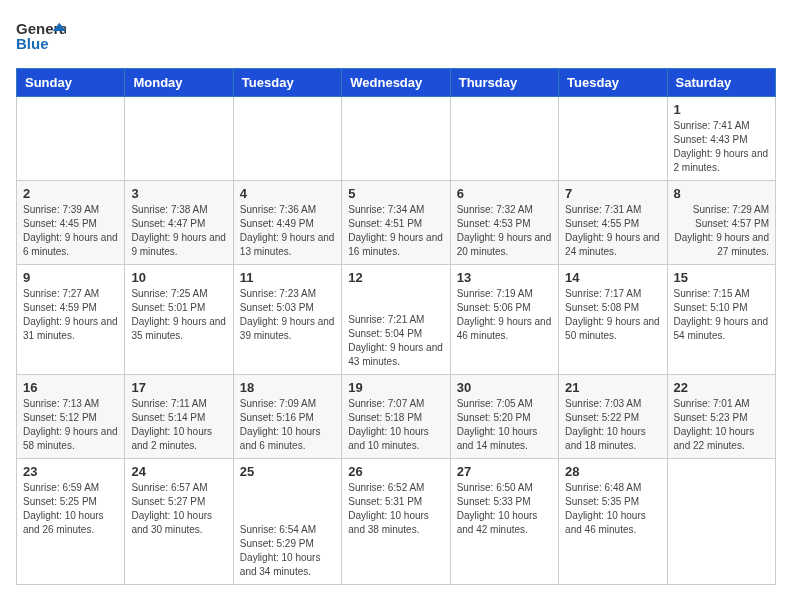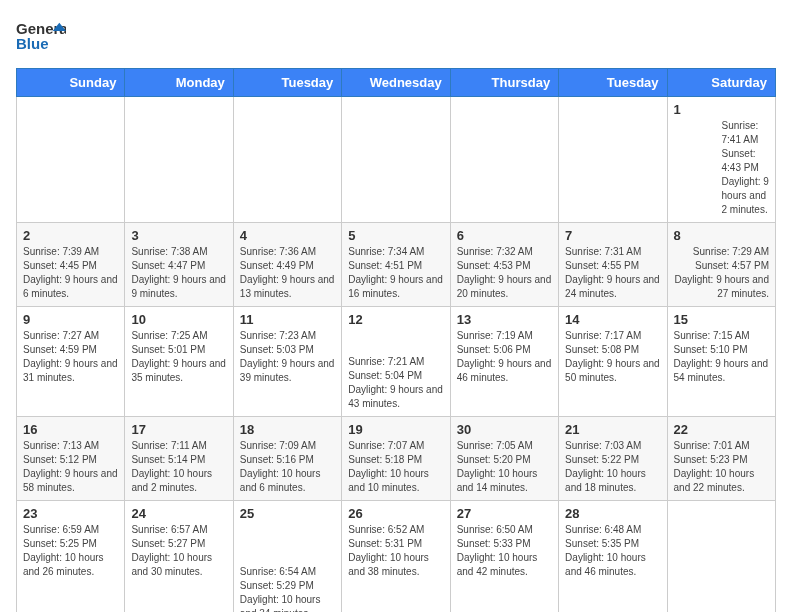--- a/index.html
+++ b/index.html
@@ -28,23 +28,23 @@
     .location {
       font-size: 16px;
       color: #555;
     }
     .calendar {
       width: 100%;
       border-collapse: collapse;
       border: 1px solid #ccc;
     }
     .calendar th {
-      background-color: #3b82f6;
+      background-color: #1d4ed8;
       color: #fff;
-      text-align: right;
+      text-align: left;
       padding: 6px 8px;
       font-size: 13px;
       border: 1px solid #2e7abf;
     }
     .calendar td {
       vertical-align: top;
       border: 1px solid #ccc;
       padding: 5px 6px;
       font-size: 10.5px;
       color: #333;
@@ -108,21 +108,21 @@
   <tbody id="calendar-body">
   <tr>
         <td class="empty-cell"></td>
         <td class="empty-cell"></td>
         <td class="empty-cell"></td>
         <td class="empty-cell"></td>
         <td class="empty-cell"></td>
         <td class="empty-cell"></td>
         <td>
           <span class="day-num">1</span>
-          <div class="day-info" style="white-space: pre-line; margin-left: 48px;">Sunrise: 7:41 AM
+          <div class="day-info" style="white-space: pre-line;">Sunrise: 7:41 AM
 Sunset: 4:43 PM
 Daylight: 9 hours and 2 minutes.</div>
         </td>
       </tr>
       <tr>
         <td>
           <span class="day-num">2</span>
           <div class="day-info" style="white-space: pre-line;">Sunrise: 7:39 AM
 Sunset: 4:45 PM
 Daylight: 9 hours and 6 minutes.</div>

